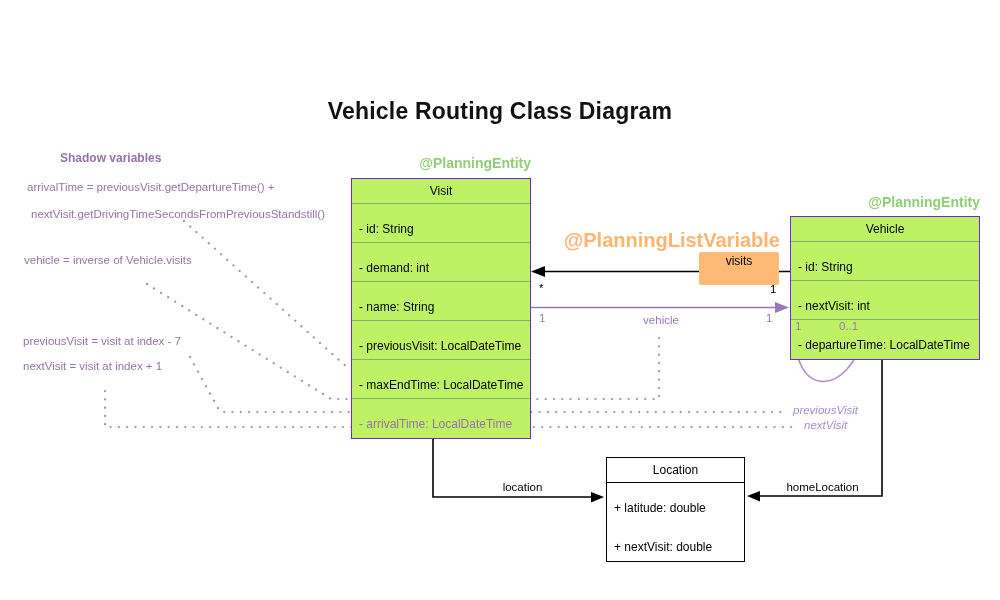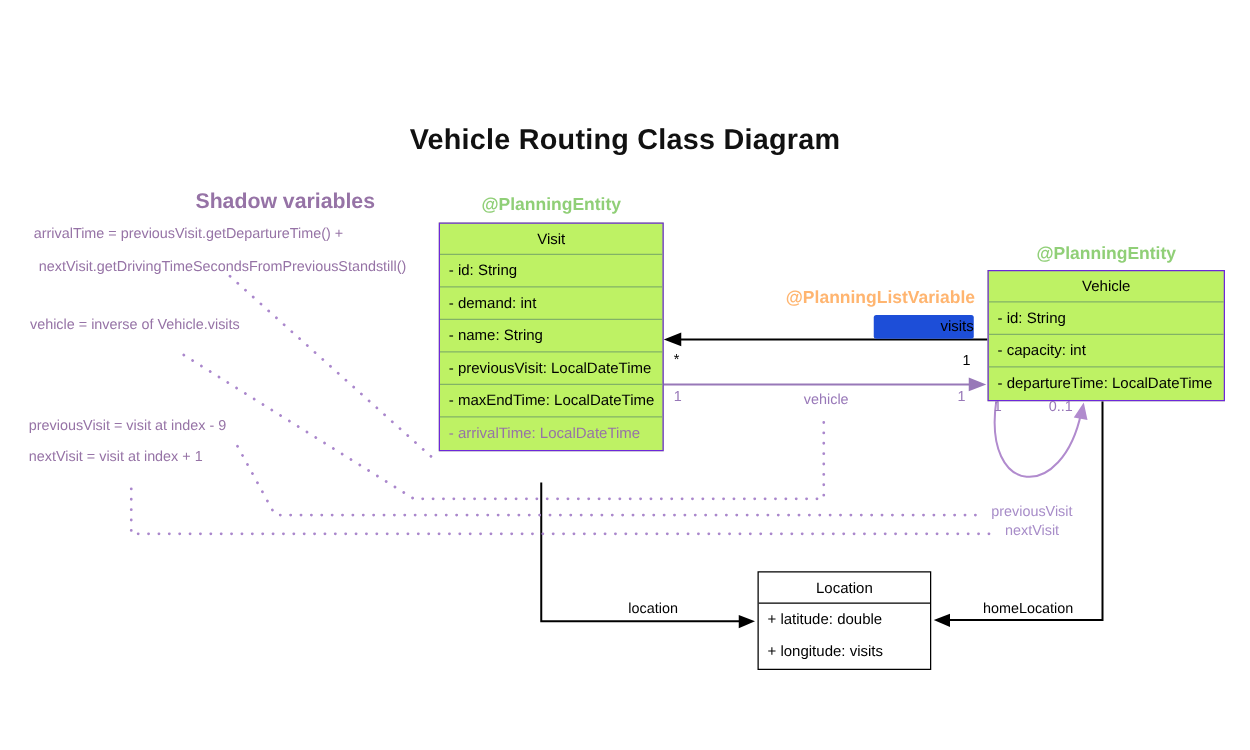--- a/index.html
+++ b/index.html
@@ -19,34 +19,34 @@
   .diagram-title{
     left:0;top:98px;width:1000px;
     text-align:center;
     font-size:23px;font-weight:bold;color:#111;
     letter-spacing:0.2px;
   }
 
   
   .shadow-heading{
     left:60px;top:151px;width:240px;
-    text-align:right;
-    font-size:17px;font-weight:bold;color:#9673a6;
+    text-align:left;
+    font-size:12px;font-weight:bold;color:#9673a6;
   }
   .shadow-line{
     font-size:11.5px;color:#9673a6;white-space:nowrap;
   }
 
   
   .entity-annotation{
     font-size:14px;font-weight:bold;color:#90cf77;
-    text-align:center;white-space:nowrap;
+    text-align:right;white-space:nowrap;
   }
   .listvar-annotation{
-    font-size:14px;font-weight:bold;color:#ffb570;
+    font-size:20px;font-weight:bold;color:#ffb570;
     text-align:right;white-space:nowrap;
   }
 
   
   .uml-class{
     position:absolute;
     box-sizing:border-box;
     background:#bef264;
     border:1px solid #6d28d9;
     font-size:12px;color:#000;
@@ -55,48 +55,48 @@
     box-sizing:border-box;
     height:25px;line-height:24px;
     text-align:center;
     border-bottom:1px solid #82b366;
   }
   .uml-class .cls-row{
     box-sizing:border-box;
     height:26px;line-height:25px;
     padding-left:7px;
     border-bottom:1px solid #82b366;
-    white-space:nowrap;overflow:hidden;
+    white-space:nowrap;overflow:hidden;margin-top:13px;
   }
   .uml-class .cls-row:last-child{border-bottom:none;}
   .uml-class .cls-row.shadow-attr{color:#9673a6;}
 
   .uml-class.plain{
     background:#ffffff;
     border:1px solid #000000;
   }
   .uml-class.plain .cls-header{border-bottom:1px solid #000000;}
   .uml-class.plain .cls-row{border-bottom:none;}
 
   
   .mult{font-size:11.5px;color:#000;white-space:nowrap;}
   .mult.purple{color:#9878b8;}
   .assoc-label{font-size:11.5px;color:#000;white-space:nowrap;}
   .assoc-label.purple{color:#9878b8;}
   .assoc-label.center{text-align:center;}
 
   .visits-badge{
-    left:699px;top:252px;width:80px;height:19px;
-    background:#1d4ed8;border-radius:2px;
-    text-align:right;line-height:19px;
+    left:699px;top:252px;width:80px;height:33px;
+    background:#fdba74;border-radius:2px;
+    text-align:center;line-height:19px;
     font-size:12px;color:#000;
   }
 
   .chain-label{
-    font-size:11.5px;color:#a78cc8;white-space:nowrap;
+    font-size:11.5px;color:#a78cc8;white-space:nowrap;font-style:italic;
   }
 
   svg.overlay{position:absolute;left:0;top:0;}
 </style>
 </head>
 <body>
 
 <div id="canvas">
 
   <svg class="overlay" width="1000" height="600" viewBox="0 0 1000 600">
@@ -133,46 +133,46 @@
       <polyline points="105,391 105,427 798,427" stroke-dasharray="0.1 8.2"></polyline>
     </g>
   </svg>
 
   <div class="abs diagram-title">Vehicle Routing Class Diagram</div>
 
   <div class="abs shadow-heading">Shadow variables</div>
   <div class="abs shadow-line" style="left:31px;top:208px;">nextVisit.getDrivingTimeSecondsFromPreviousStandstill()</div>
   <div class="abs shadow-line" style="left:27px;top:181px;">arrivalTime = previousVisit.getDepartureTime() +</div>
   <div class="abs shadow-line" style="left:24px;top:254px;">vehicle = inverse of Vehicle.visits</div>
-  <div class="abs shadow-line" style="left:23px;top:335px;">previousVisit = visit at index - 9</div>
+  <div class="abs shadow-line" style="left:23px;top:335px;">previousVisit = visit at index - 7</div>
   <div class="abs shadow-line" style="left:23px;top:360px;">nextVisit = visit at index + 1</div>
 
   <div class="abs entity-annotation" style="left:351px;top:155px;width:180px;">@PlanningEntity</div>
   <div class="uml-class" style="left:351px;top:178px;width:180px;">
     <div class="cls-header">Visit</div>
     <div class="cls-row">- id: String</div>
     <div class="cls-row">- demand: int</div>
     <div class="cls-row">- name: String</div>
     <div class="cls-row">- previousVisit: LocalDateTime</div>
     <div class="cls-row">- maxEndTime: LocalDateTime</div>
     <div class="cls-row shadow-attr">- arrivalTime: LocalDateTime</div>
   </div>
 
   <div class="abs entity-annotation" style="left:790px;top:194px;width:190px;">@PlanningEntity</div>
   <div class="uml-class" style="left:790px;top:216px;width:190px;">
     <div class="cls-header">Vehicle</div>
     <div class="cls-row">- id: String</div>
-    <div class="cls-row">- capacity: int</div>
+    <div class="cls-row">- nextVisit: int</div>
     <div class="cls-row">- departureTime: LocalDateTime</div>
   </div>
 
   <div class="uml-class plain" style="left:606px;top:457px;width:139px;">
     <div class="cls-header">Location</div>
     <div class="cls-row">+ latitude: double</div>
-    <div class="cls-row">+ longitude: visits</div>
+    <div class="cls-row">+ nextVisit: double</div>
   </div>
 
   <div class="abs listvar-annotation" style="left:560px;top:229px;width:220px;">@PlanningListVariable</div>
   <div class="abs visits-badge">visits</div>
   <div class="abs mult" style="left:539px;top:282px;">*</div>
   <div class="abs mult" style="left:770px;top:283px;">1</div>
 
   <div class="abs mult purple" style="left:539px;top:312px;">1</div>
   <div class="abs assoc-label purple center" style="left:621px;top:314px;width:80px;">vehicle</div>
   <div class="abs mult purple" style="left:766px;top:312px;">1</div>

